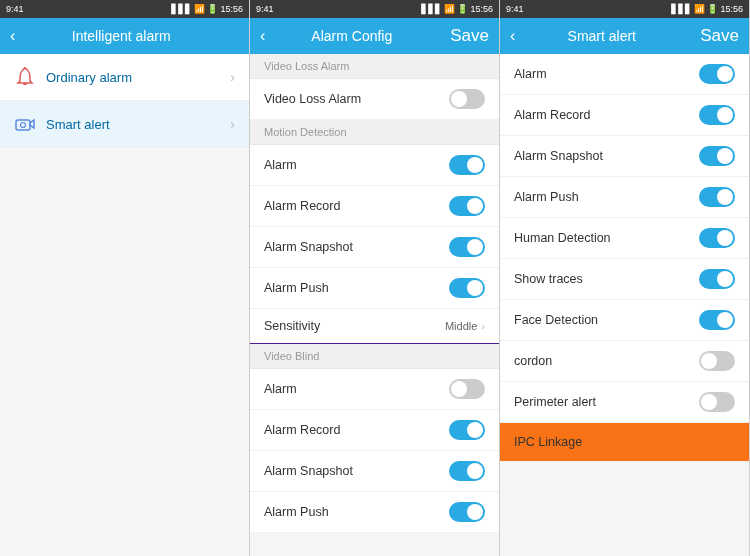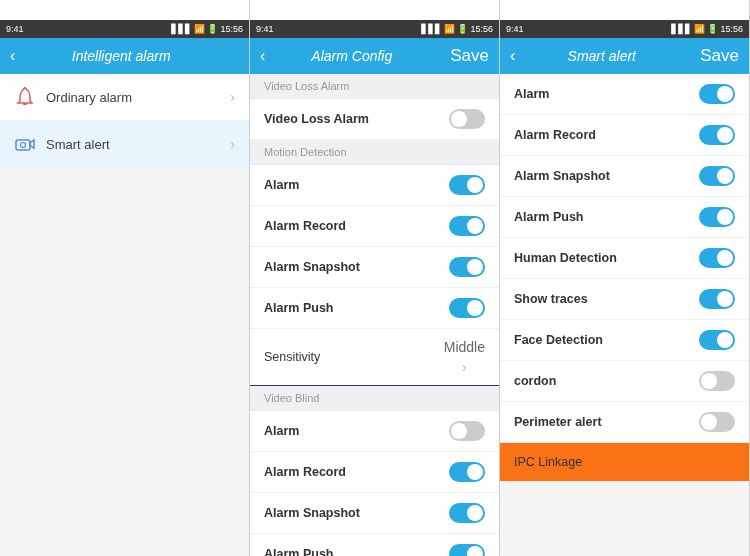--- a/index.html
+++ b/index.html
@@ -26,21 +26,20 @@
     .status-bar {
       background: #3a3a3a;
       color: #fff;
       font-size: 9px;
       display: flex;
       justify-content: space-between;
       align-items: center;
       padding: 2px 6px;
       height: 18px;
       flex-shrink: 0;
-      margin-top: 20px;
     }
     .status-icons {
       display: flex;
       align-items: center;
       gap: 2px;
     }
 
     
     .header-bar {
       background: #29aae2;
@@ -57,21 +56,20 @@
       font-size: 16px;
       cursor: pointer;
       margin-right: 8px;
     }
     .header-bar .title {
       flex: 1;
       text-align: center;
       font-size: 14px;
       font-weight: 500;
       margin-right: 20px;
-      font-style: italic;
     }
     .header-bar .save-btn {
       color: #fff;
       font-size: 17px;
       cursor: pointer;
     }
 
     
     .menu-list {
       flex: 1;
@@ -93,21 +91,21 @@
       width: 22px;
       height: 22px;
       margin-right: 10px;
       display: flex;
       align-items: center;
       justify-content: center;
     }
     .menu-item .item-label {
       flex: 1;
       font-size: 13px;
-      color: #404040;
+      color: #0369a1;
     }
     .menu-item .chevron {
       color: #bbb;
       font-size: 14px;
     }
 
     
     .section-header {
       background: #f0f0f0;
       padding: 6px 14px;
@@ -117,21 +115,20 @@
     }
 
     
     .toggle-row {
       display: flex;
       align-items: center;
       justify-content: space-between;
       padding: 10px 14px;
       background: #fff;
       border-bottom: 1px solid #f0f0f0;
-      font-weight: bold;
     }
     .toggle-label {
       font-size: 12.5px;
       color: #333;
     }
     .toggle {
       width: 36px;
       height: 20px;
       border-radius: 10px;
       position: relative;
@@ -163,26 +160,25 @@
       justify-content: space-between;
       padding: 10px 14px;
       background: #fff;
       border-bottom: 1px solid #4c1d95;
     }
     .sensitivity-label {
       font-size: 12.5px;
       color: #333;
     }
     .sensitivity-value {
-      font-size: 14px;
+      font-size: 11px;
       color: #666;
       display: flex;
       align-items: center;
       gap: 4px;
-      flex-direction: column;
     }
 
     
     .plain-row {
       display: flex;
       align-items: center;
       padding: 12px 14px;
       background: #f97316;
       border-bottom: 1px solid #f0f0f0;
     }

